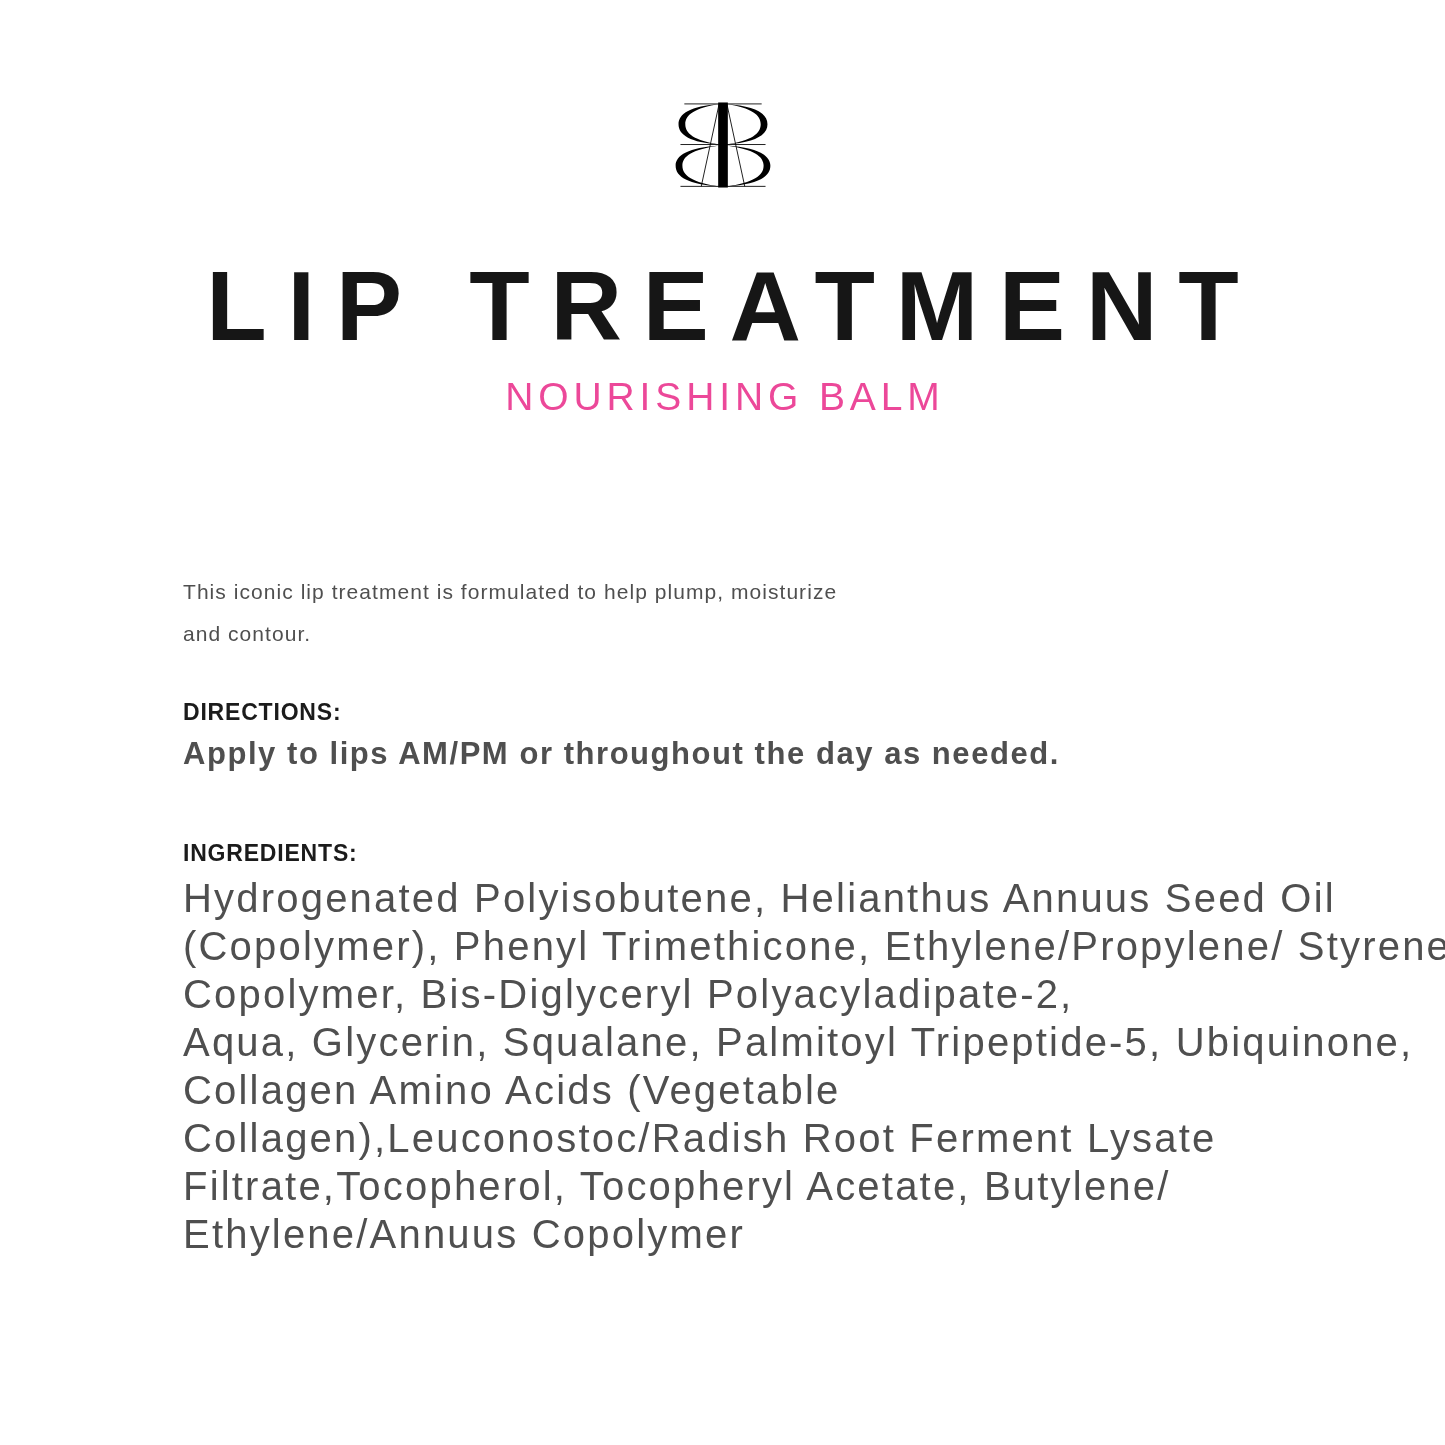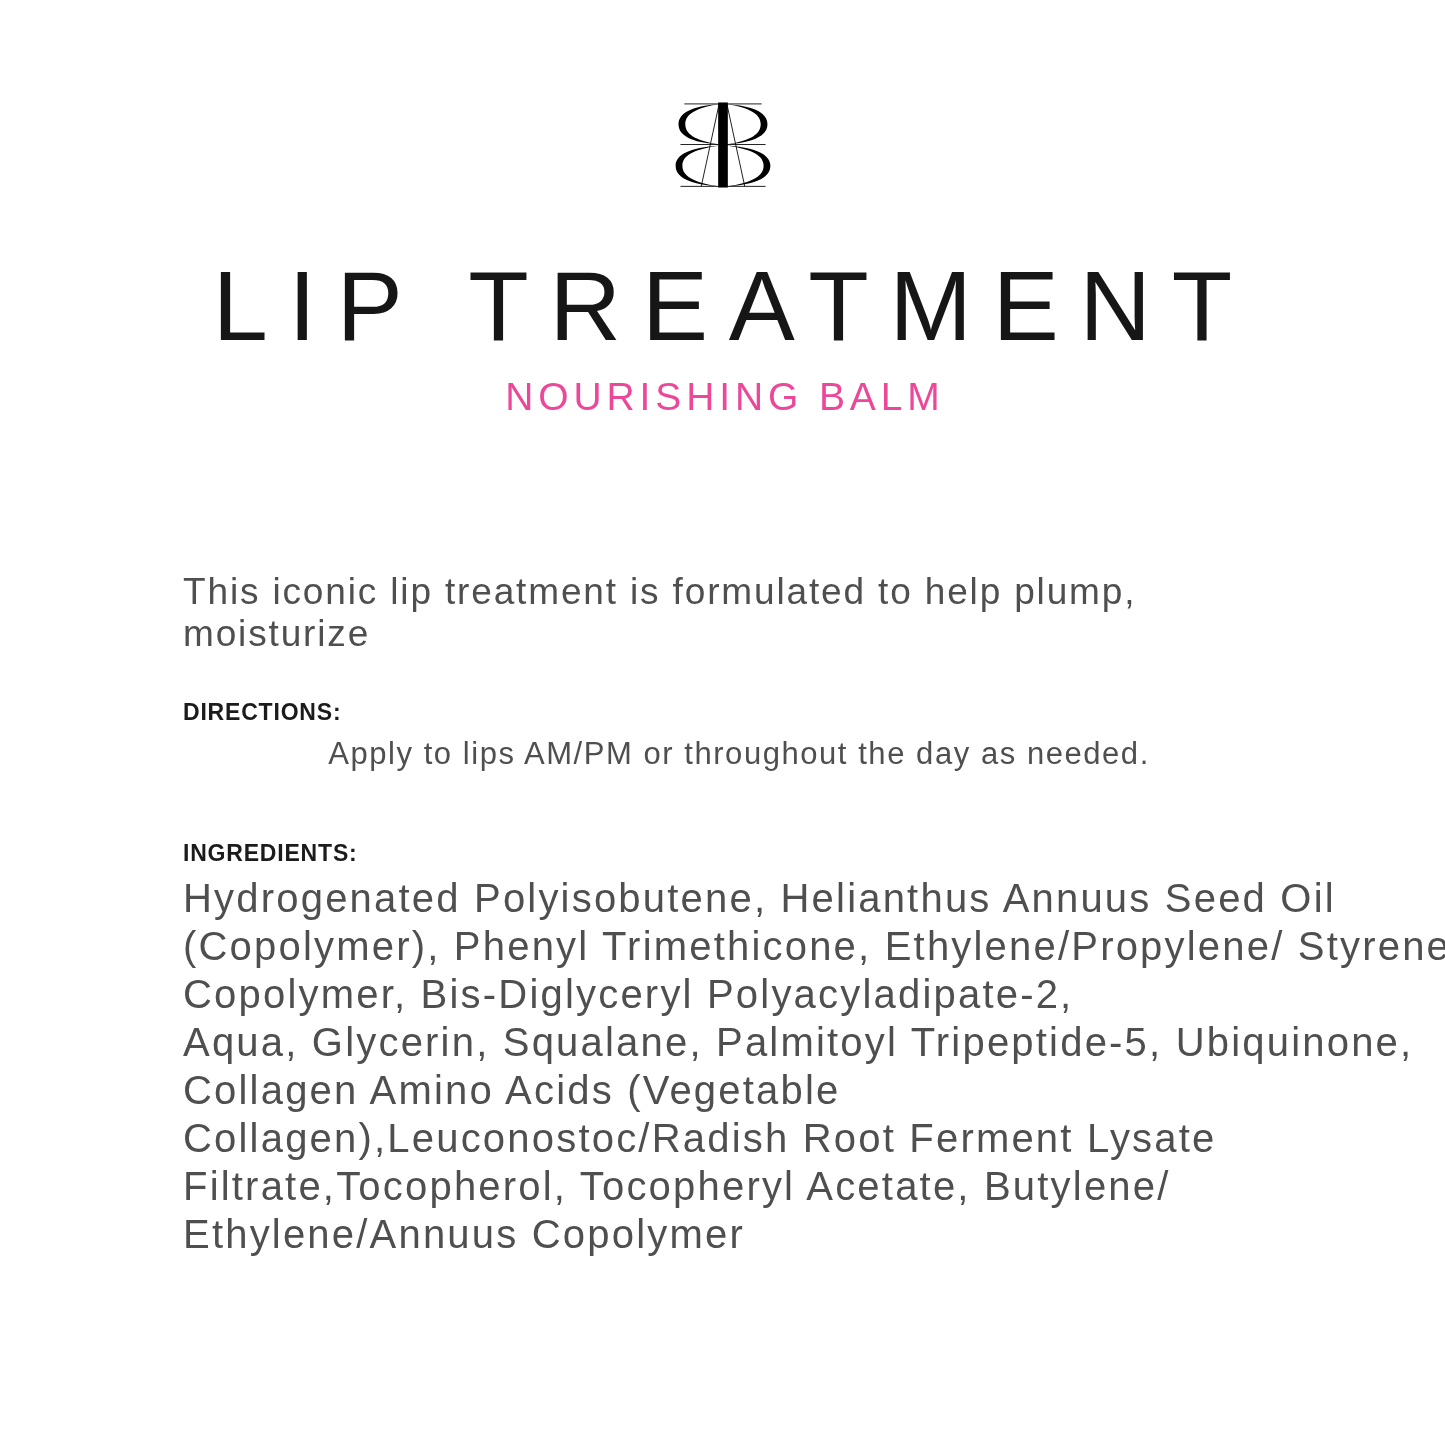--- a/index.html
+++ b/index.html
@@ -23,21 +23,21 @@
   .logo {
     display: block;
     margin: 100px auto 0 auto;
     width: 116px;
     height: 90px;
   }
   .title {
     margin: 66px 0 0 0;
     text-align: center;
     font-size: 99px;
-    font-weight: 400;
+    font-weight: 700;
     line-height: 99px;
     letter-spacing: 0.21em;
     padding-left: 0.21em; 
     color: #161616;
     white-space: nowrap;
   }
   .subtitle {
     margin-top: 20px;
     text-align: center;
     font-size: 39px;
@@ -47,41 +47,40 @@
     padding-left: 0.125em;
     color: #ec4899;
     white-space: nowrap;
   }
   .content {
     padding: 0 150px 0 183px;
     color: #4f4f4f;
   }
   .desc {
     margin: 152px 0 0 0;
-    font-size: 37px;
+    font-size: 21px;
     font-weight: 300;
     line-height: 42px;
     letter-spacing: 0.05em;
   }
   .desc .line { display: block; }
   .heading {
     font-weight: bold;
     color: #1b1b1b;
     font-size: 23px;
     line-height: 42px;
     letter-spacing: 0.035em;
   }
   .heading.dir { margin-top: 36px; }
   .body-line {
     font-size: 31px;
-    font-weight: 400;
+    font-weight: 700;
     line-height: 42px;
     letter-spacing: 0.05em;
     white-space: nowrap;
-    text-align: center;
   }
   .heading.ing { margin-top: 57px; }
   .ing-line {
     font-size: 40px;
     font-weight: 300;
     line-height: 48px;
     letter-spacing: 0.055em;
     white-space: nowrap;
   }
 </style>
@@ -108,20 +107,21 @@
   </svg>
 
   <h1 class="title">LIP TREATMENT</h1>
 
   <div class="subtitle">NOURISHING BALM</div>
 
   <div class="content">
 
     <p class="desc">
       <span class="line">This iconic lip treatment is formulated to help plump, moisturize</span>
+      <span class="line">and contour.</span>
     </p>
 
     <div class="heading dir">DIRECTIONS:</div>
     <div class="body-line">Apply to lips AM/PM or throughout the day as needed.</div>
 
     <div class="heading ing">INGREDIENTS:</div>
 
     <div>
       <div class="ing-line">Hydrogenated Polyisobutene, Helianthus Annuus Seed Oil</div>
       <div class="ing-line">(Copolymer), Phenyl Trimethicone, Ethylene/Propylene/ Styrene</div>

